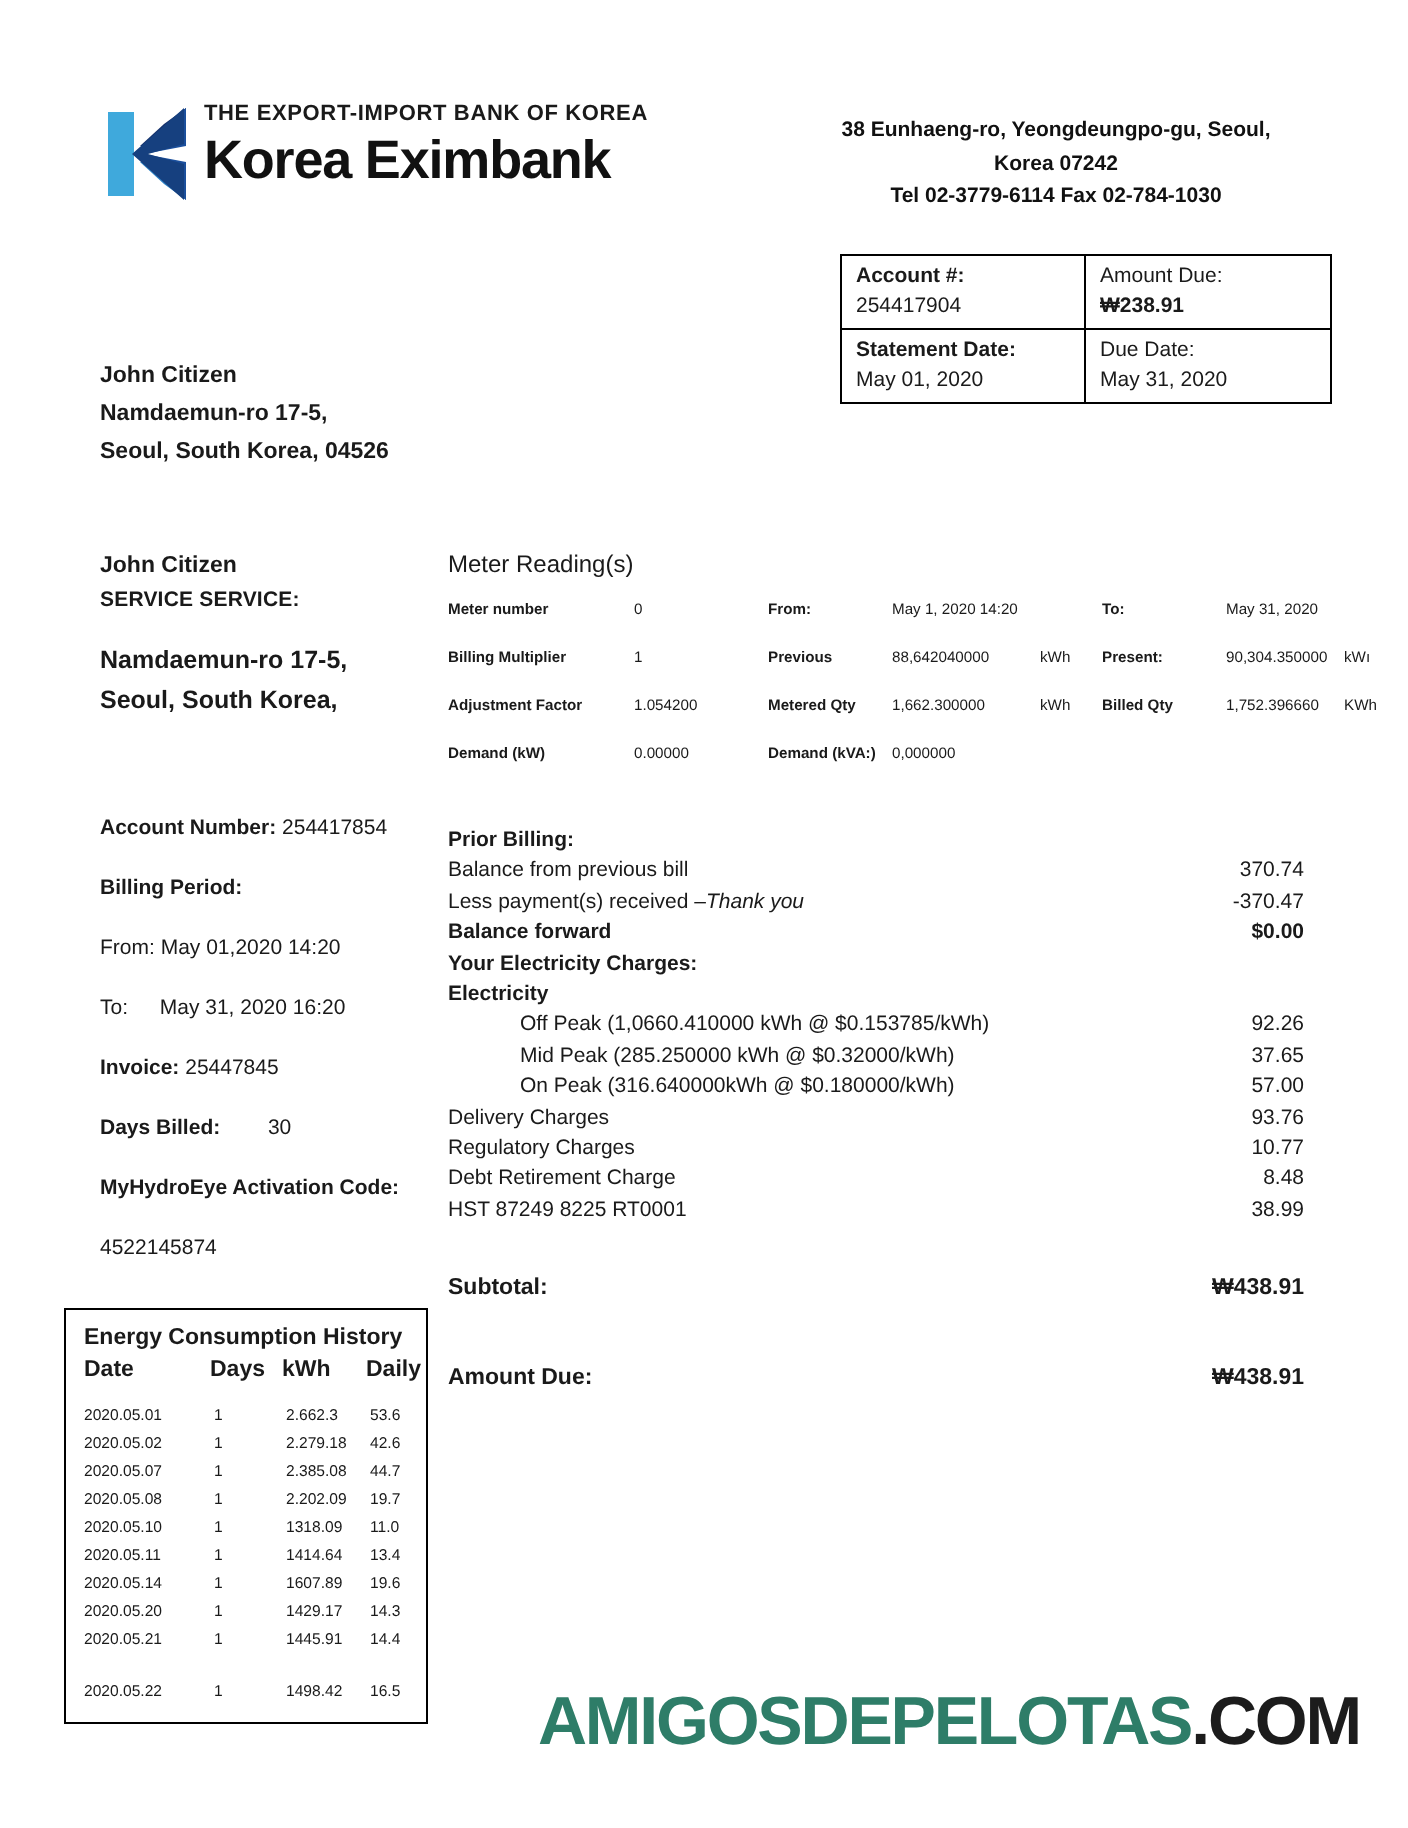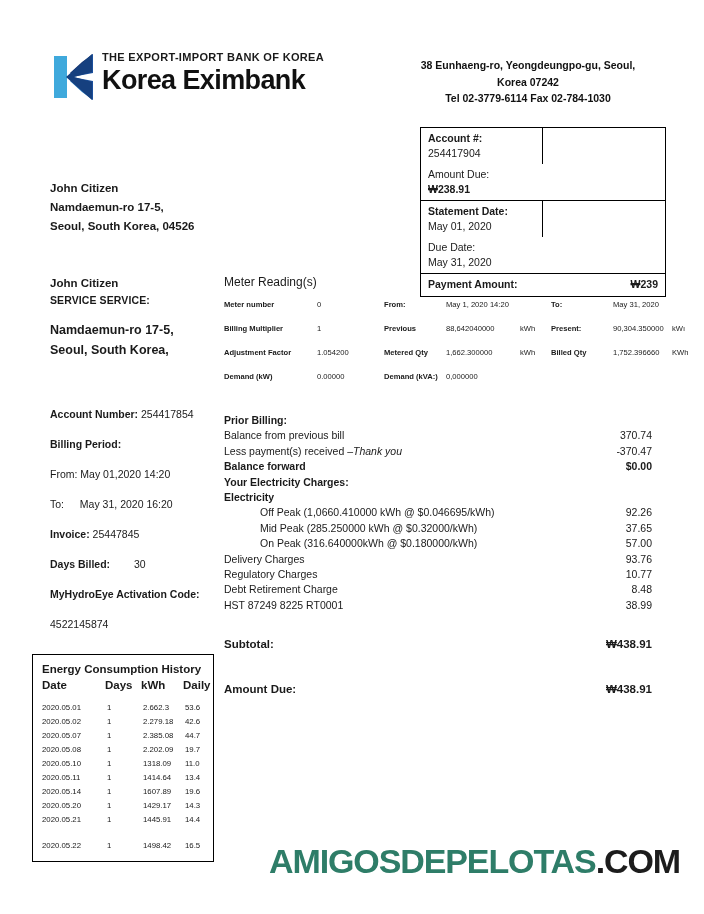--- a/index.html
+++ b/index.html
@@ -50,21 +50,21 @@
     color: #111;
   }
 
   
   #account-box {
     left: 420px; top: 127px; width: 246px;
     border: 1.4px solid #000;
     box-sizing: border-box;
     font-size: 10.5px;
   }
-  .acct-row { display: flex; border-bottom: 1.4px solid #000; flex-direction: column; }
+  .acct-row { display: flex; border-bottom: 1.4px solid #000; }
   .acct-row:last-child { border-bottom: none; }
   .acct-cell {
     padding: 3px 7px 4px 7px;
     box-sizing: border-box;
     width: 50%;
     line-height: 14.5px;
   }
   .acct-cell.left { border-right: 1.4px solid #000; }
   .acct-lbl { font-weight: bold; display: block; }
   .acct-lbl.plain { font-weight: normal; }
@@ -221,26 +221,20 @@
     <div class="acct-row">
       <div class="acct-cell left">
         <span class="acct-lbl">Statement Date:</span>
         <span class="acct-val">May 01, 2020</span>
       </div>
       <div class="acct-cell">
         <span class="acct-lbl plain">Due Date:</span>
         <span class="acct-val">May 31, 2020</span>
       </div>
     </div>
-    <div class="acct-row full">
-      <div class="acct-full-inner">
-        <span>Payment Amount:</span>
-        <span>₩239</span>
-      </div>
-    </div>
   </div>
 
   <div class="abs" id="customer-address">
     <div>John Citizen</div>
     <div>Namdaemun-ro 17-5,</div>
     <div>Seoul, South Korea, 04526</div>
   </div>
 
   <div class="abs" id="service-block">
     <div id="svc-name">John Citizen</div>
@@ -345,21 +339,21 @@
       <span class="ch-lbl bold">Balance forward</span>
       <span class="ch-amt bold">$0.00</span>
     </div>
     <div class="ch-row">
       <span class="ch-lbl bold">Your Electricity Charges:</span>
     </div>
     <div class="ch-row">
       <span class="ch-lbl bold">Electricity</span>
     </div>
     <div class="ch-row">
-      <span class="ch-lbl ind">Off Peak (1,0660.410000 kWh @ $0.046695/kWh)</span>
+      <span class="ch-lbl ind">Off Peak (1,0660.410000 kWh @ $0.153785/kWh)</span>
       <span class="ch-amt">92.26</span>
     </div>
     <div class="ch-row">
       <span class="ch-lbl ind">Mid Peak (285.250000 kWh @ $0.32000/kWh)</span>
       <span class="ch-amt">37.65</span>
     </div>
     <div class="ch-row">
       <span class="ch-lbl ind">On Peak (316.640000kWh @ $0.180000/kWh)</span>
       <span class="ch-amt">57.00</span>
     </div>

